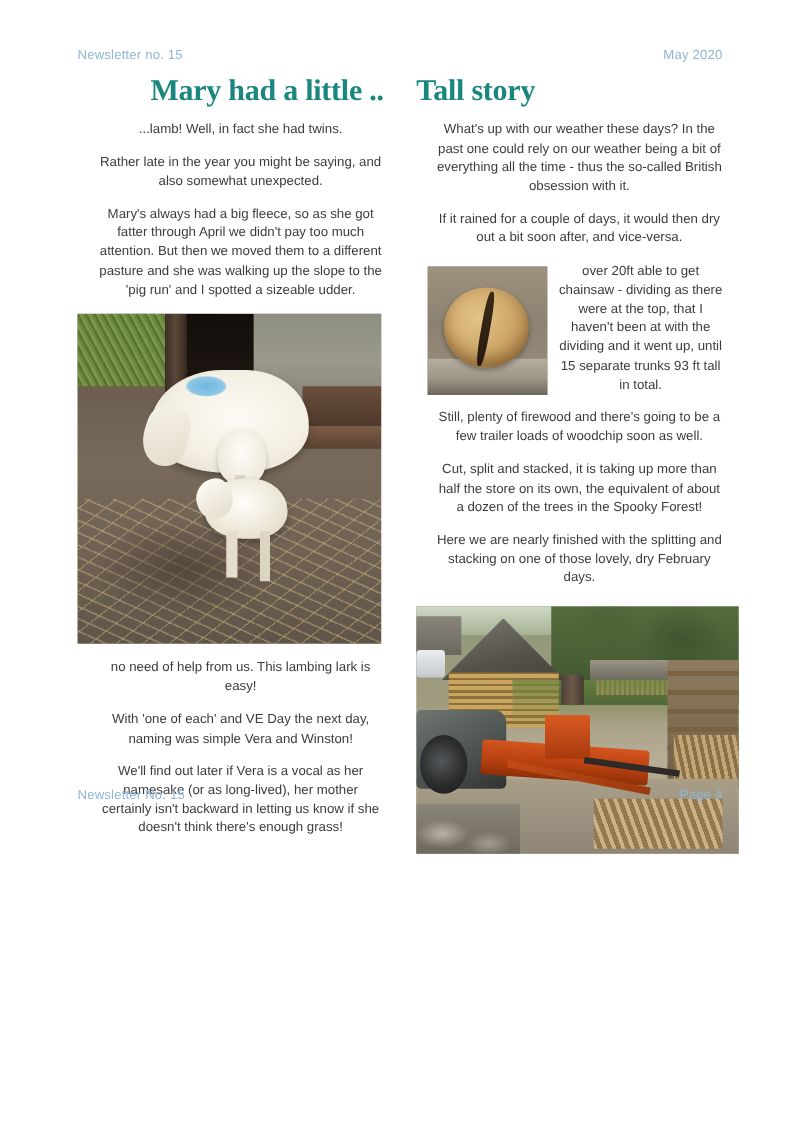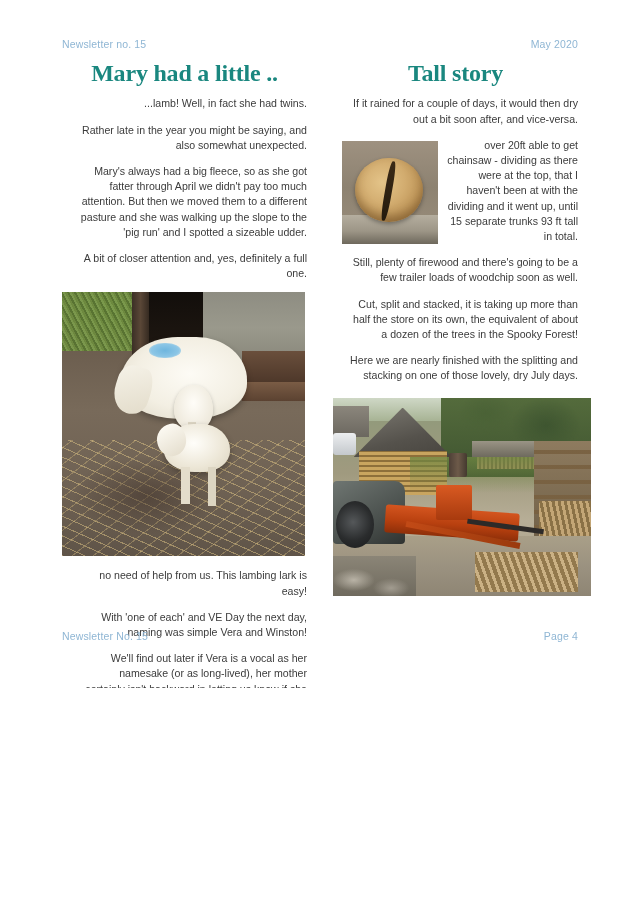--- a/index.html
+++ b/index.html
@@ -61,31 +61,30 @@
     box-sizing: border-box;
   }
 
   h1.headline {
     font-family: "Liberation Serif", serif;
     font-weight: bold;
     font-size: 24px;
     line-height: 1.1;
     color: #1a877f;
     margin: 0 0 10px 0;
-    text-align: center;
     letter-spacing: -0.2px;
   }
-  h1.headline.left-head { text-align: center; }
+  h1.headline.left-head { text-align: right; }
 
   p.body {
     font-size: 10.6px;
     line-height: 15.2px;
     color: #3b3b3b;
     margin: 0 0 11px 16px;
-    text-align: right;
+    text-align: center;
   }
 
   
   .photo {
     position: relative;
     overflow: hidden;
     background: #7a6f5c;
   }
   .photo .layer { position: absolute; }
 
@@ -312,21 +311,20 @@
   </div>
 
   <div class="columns">
 
     <div class="col">
       <h1 class="headline left-head">Mary had a little ..</h1>
 
       <p class="body">...lamb!  Well, in fact she had twins.</p>
       <p class="body">Rather late in the year you might be saying, and also somewhat unexpected.</p>
       <p class="body">Mary's always had a big fleece, so as she got fatter through April we didn't pay too much attention.  But then we moved them to a different pasture and she was walking up the slope to the 'pig run' and I spotted a sizeable udder.</p>
-      <p class="body">A bit of closer attention and, yes, definitely a full one.</p>
 
       <div class="photo photo-sheep">
         <div class="layer sheep-grass"></div>
         <div class="layer sheep-postL"></div>
         <div class="layer sheep-doorway"></div>
         <div class="layer sheep-wallR"></div>
         <div class="layer sheep-plank"></div>
         <div class="layer sheep-plank2"></div>
         <div class="layer sheep-straw"></div>
         <div class="layer sheep-mud"></div>
@@ -343,36 +341,37 @@
       </div>
 
       <p class="body">no need of help from us.  This lambing lark is easy!</p>
       <p class="body">With 'one of each' and VE Day the next day, naming was simple Vera and Winston!</p>
       <p class="body">We'll find out later if Vera is a vocal as her namesake (or as long-lived), her mother certainly isn't backward in letting us know if she doesn't think there's enough grass!</p>
     </div>
 
     <div class="col">
       <h1 class="headline">Tall story</h1>
 
+      <p class="body"> What's up with our weather these days?  In the past one could rely on our weather being a bit of everything all the time - thus the so-called British obsession with it.</p>
       <p class="body">If it rained for a couple of days, it would then dry out a bit soon after, and vice-versa.</p>
 
       <div class="clearfix">
         <div class="photo photo-log">
           <div class="layer log-wallstones"></div>
           <div class="layer log-shadow"></div>
           <div class="layer log-slab"></div>
           <div class="layer log-round"></div>
           <div class="layer log-split"></div>
         </div>
         <p class="body">over 20ft able to get chainsaw - dividing as there were at the top, that I haven't been at with the dividing and it went up, until 15 separate trunks 93 ft tall in total.</p>
       </div>
 
       <p class="body">Still, plenty of firewood and there's going to be a few trailer loads of woodchip soon as well.</p>
       <p class="body">Cut, split and stacked, it is taking up more than half the store on its own, the equivalent of about a dozen of the trees in the Spooky Forest!</p>
-      <p class="body">Here we are nearly finished with the splitting and stacking on one of those lovely, dry July days.</p>
+      <p class="body">Here we are nearly finished with the splitting and stacking on one of those lovely, dry February days.</p>
 
       <div class="photo photo-tractor">
         <div class="layer tr-sky"></div>
         <div class="layer tr-trees"></div>
         <div class="layer tr-leftbuild"></div>
         <div class="layer tr-barnroof"></div>
         <div class="layer tr-barnbody"></div>
         <div class="layer tr-car"></div>
         <div class="layer tr-shelter"></div>
         <div class="layer tr-shelterlogs"></div>

